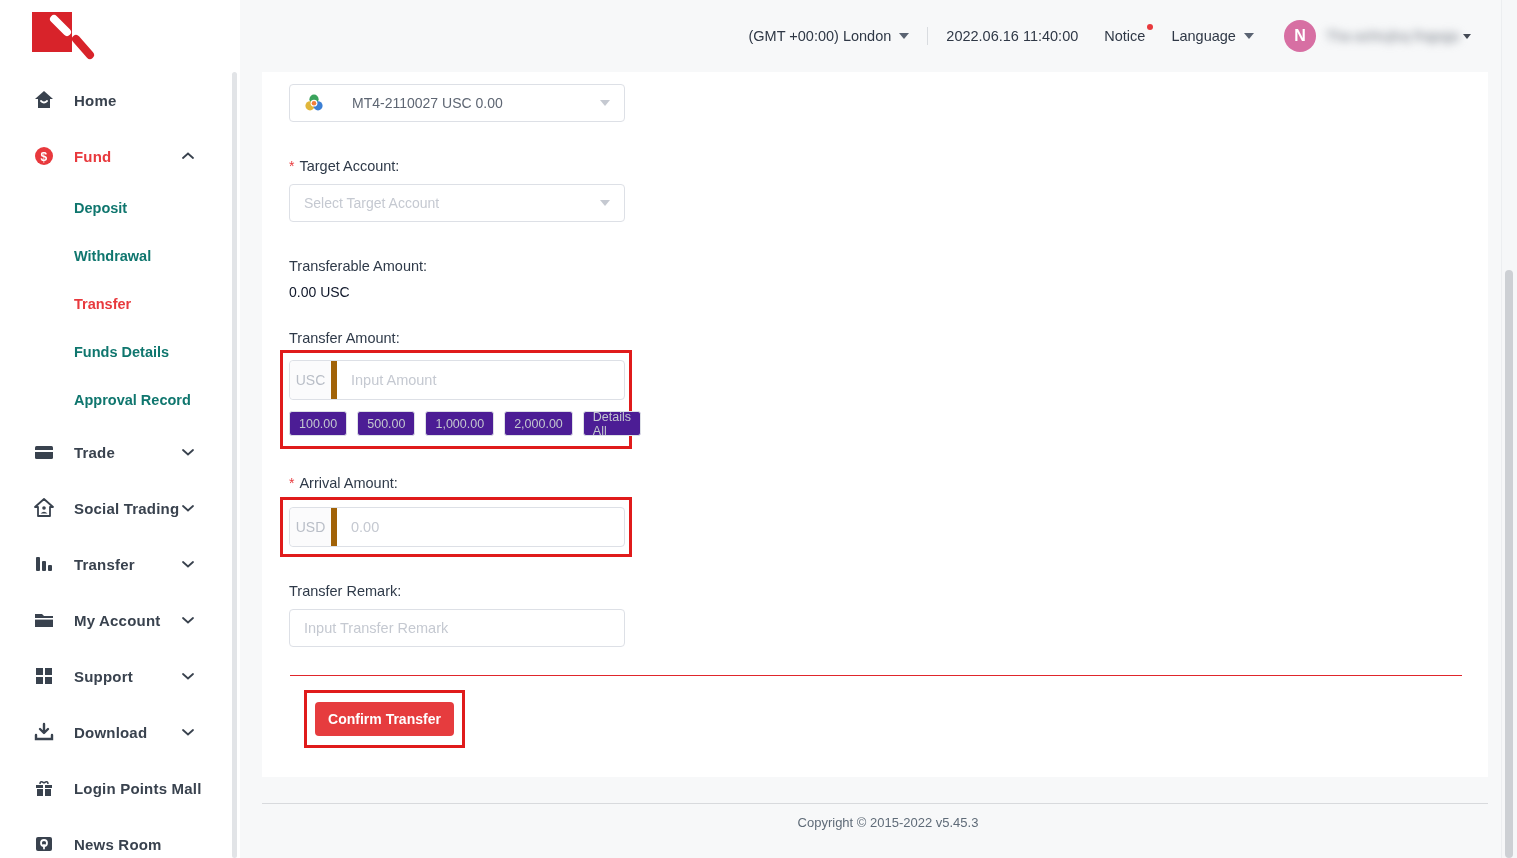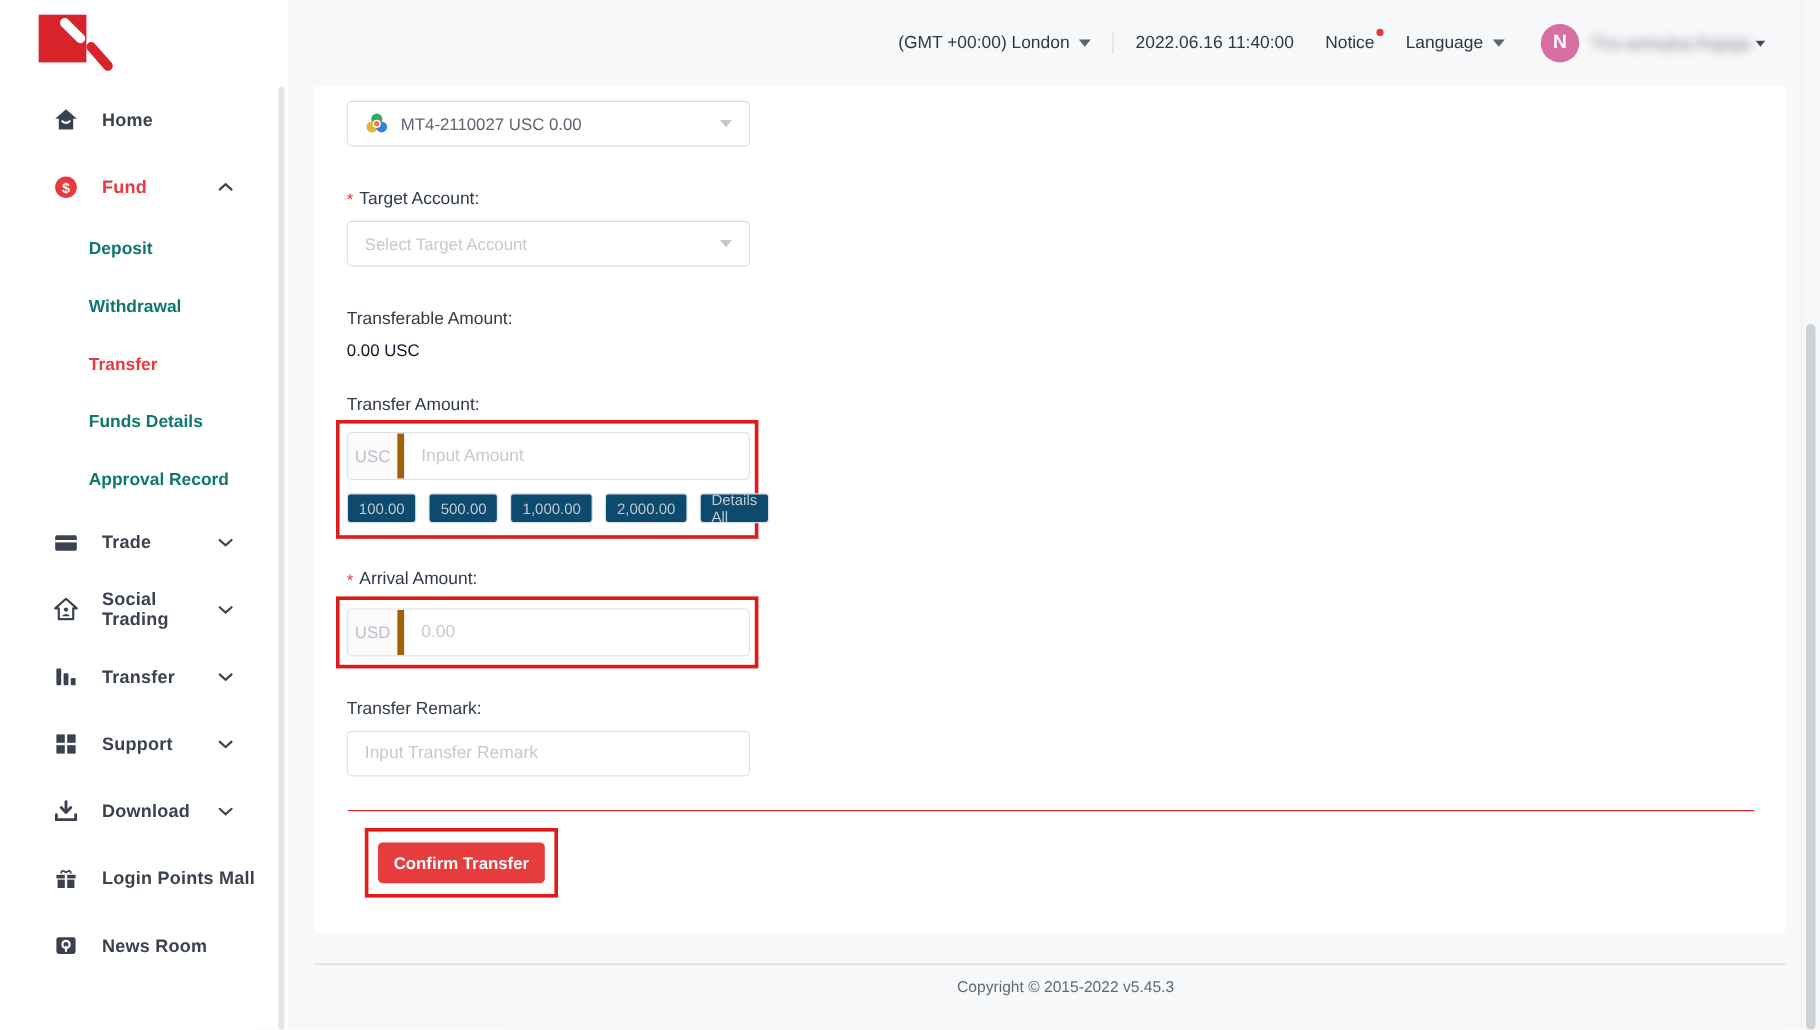--- a/index.html
+++ b/index.html
@@ -6,21 +6,21 @@
   html,body { width:1517px; height:858px; overflow:hidden; }
   body { font-family:"Liberation Sans","DejaVu Sans",sans-serif; background:#f7f8f9; color:#2f3a49; }
   .app { position:relative; width:1517px; height:858px; }
 
   
   .sidebar { position:absolute; left:0; top:0; width:240px; height:858px; background:#fff; z-index:5; }
   .sb-scroll-thumb { position:absolute; right:3px; top:72px; width:5px; height:786px; background:#e2e4e7; border-radius:3px; }
   .logo { position:absolute; left:32px; top:12px; width:66px; height:52px; }
   .nav { position:absolute; left:0; top:72px; width:232px; }
   .nav-item { display:flex; align-items:center; height:56px; padding-left:34px; cursor:pointer;
-              font-size:15px; font-weight:700; color:#39424e; letter-spacing:.2px;margin-left:11px; }
+              font-size:15px; font-weight:700; color:#39424e; letter-spacing:.2px; }
   .nav-item .ic { width:20px; height:20px; margin-right:20px; display:flex; align-items:center; justify-content:center; }
   .nav-item .chev { margin-left:auto; margin-right:38px; display:flex; }
   .nav-item.active { color:#e8393d; }
   .sub-item { height:48px; display:flex; align-items:center; padding-left:74px; font-size:14.5px; font-weight:700; color:#0f766e; cursor:pointer; }
   .sub-item.active { color:#e8393d; }
 
   
   .topbar { position:absolute; left:240px; top:0; width:1261px; height:72px; display:flex; align-items:center; justify-content:flex-end; padding-right:30px; font-size:14.5px; color:#2f3846; }
   .tb-group { display:flex; align-items:center; }
   .tb-tz { cursor:pointer; display:flex; align-items:center; }
@@ -33,40 +33,40 @@
   .avatar { width:32px; height:32px; border-radius:50%; background:#d76fa3; color:#fff; font-size:16px; font-weight:700; display:flex; align-items:center; justify-content:center; margin-right:10px; }
   .username { filter:blur(4px); color:#7c828c; font-size:14px; max-width:150px; white-space:nowrap; overflow:hidden; }
   .user-caret { width:0; height:0; border-left:4px solid transparent; border-right:4px solid transparent; border-top:5px solid #444a55; margin-left:4px; }
   .user-wrap { display:flex; align-items:center; cursor:pointer; }
 
   
   .card { position:absolute; left:262px; top:72px; width:1226px; height:705px; background:#fff; }
   .form { position:relative; padding:12px 0 0 27px; }
   .sel { width:336px; height:38px; border:1px solid #dde0e6; border-radius:4px; background:#fff; display:flex; align-items:center; padding:0 14px; cursor:pointer; font-size:14px; }
   .sel .sel-caret { margin-left:auto; width:0; height:0; border-left:5px solid transparent; border-right:5px solid transparent; border-top:6px solid #c5c9d1; }
-  .sel-value { color:#5e6673; display:flex; align-items:center; }
+  .sel-value { color:#5e6673; display:flex; align-items:center;gap:18px; }
   .sel-value .mt4 { margin-right:10px; display:flex; }
   .sel-placeholder { color:#c5c9d1; }
   .lbl { font-size:14.5px; color:#2f3a49; display:flex; align-items:center; }
   .req { color:#e8393d; margin-right:5px; font-size:14px; }
   .val { font-size:14px; color:#0f172a; }
   .gap36 { height:36px; } .gap10 { height:10px; } .gap30 { height:30px; } .gap26 { height:26px; }
 
   .ann { border:3px solid #e01b1b; margin-left:-9px; position:relative; }
   .ann-1 { width:352px; padding:7px 0 10px 6px; margin-top:4px; }
   .ann-2 { width:352px; padding:7px 0 7px 6px; margin-top:6px; }
   .ann-3 { display:inline-block; padding:9px 8px; margin-left:15px; margin-top:14px; }
 
   .igroup { width:336px; height:40px; border:1px solid #dde0e6; border-radius:4px; display:flex; overflow:hidden; background:#fff; }
   .iprefix { width:47px; display:flex; align-items:center; justify-content:center; color:#b9bec7; font-size:14px; border-right:6px solid #a16207; background:#fbfbfc; border-radius:4px 0 0 4px; }
   .igroup input { flex:1; border:none; outline:none; padding:0 14px; font-size:14.5px; color:#3a4450; font-family:inherit; background:transparent; }
   .igroup input::placeholder { color:#c5c9d1; }
 
   .quick-row { display:flex; margin-top:11px; }
-  .qbtn { height:25px; border:1px solid #dde0e6; border-radius:3px; background:#0c4a6e; color:#c3c7cf; font-size:12.5px; padding:0 9px; display:flex; align-items:center; margin-right:10px; cursor:pointer; }
+  .qbtn { height:25px; border:1px solid #dde0e6; border-radius:3px; background:#4c1d95; color:#c3c7cf; font-size:12.5px; padding:0 9px; display:flex; align-items:center; margin-right:10px; cursor:pointer; }
   .qbtn:last-child { margin-right:0; }
 
   .remark-input { width:336px; height:38px; border:1px solid #dde0e6; border-radius:4px; padding:0 14px; font-size:14.5px; color:#3a4450; outline:none; font-family:inherit; }
   .remark-input::placeholder { color:#c5c9d1; }
 
   .red-hr { width:1172px; height:0; border-top:1.5px solid #e0262c; margin-top:28px; margin-left:1px; }
 
   .confirm-btn { width:139px; height:34px; background:#e63c3e; color:#fff; border:none; border-radius:4px; font-size:14px; font-weight:700; cursor:pointer; font-family:inherit; }
 
   
@@ -175,20 +175,34 @@
             </svg>
         </span>
         <span>Transfer</span>
         <span class="chev">
           <svg width="12" height="8" viewBox="0 0 12 8">
               <polyline points="1,2 6,6.5 11,2" fill="none" stroke="#39424e" stroke-width="1.8" stroke-linecap="round"></polyline>
             </svg>
         </span>
       </div>
 
+      <div class="nav-item">
+        <span class="ic">
+          <svg width="20" height="20" viewBox="0 0 20 20">
+              <path d="M1 4 h7 l2 2 h9 v11 h-18 Z" fill="#39424e"></path>
+              <rect x="1" y="8" width="18" height="1.6" fill="#fff"></rect>
+            </svg>
+        </span>
+        <span>My Account</span>
+        <span class="chev">
+          <svg width="12" height="8" viewBox="0 0 12 8">
+              <polyline points="1,2 6,6.5 11,2" fill="none" stroke="#39424e" stroke-width="1.8" stroke-linecap="round"></polyline>
+            </svg>
+        </span>
+      </div>
 
       <div class="nav-item">
         <span class="ic">
           <svg width="20" height="20" viewBox="0 0 20 20">
               <rect x="2" y="2" width="7" height="7" fill="#39424e"></rect>
               <rect x="11" y="2" width="7" height="7" fill="#39424e"></rect>
               <rect x="2" y="11" width="7" height="7" fill="#39424e"></rect>
               <rect x="11" y="11" width="7" height="7" fill="#39424e"></rect>
             </svg>
         </span>

